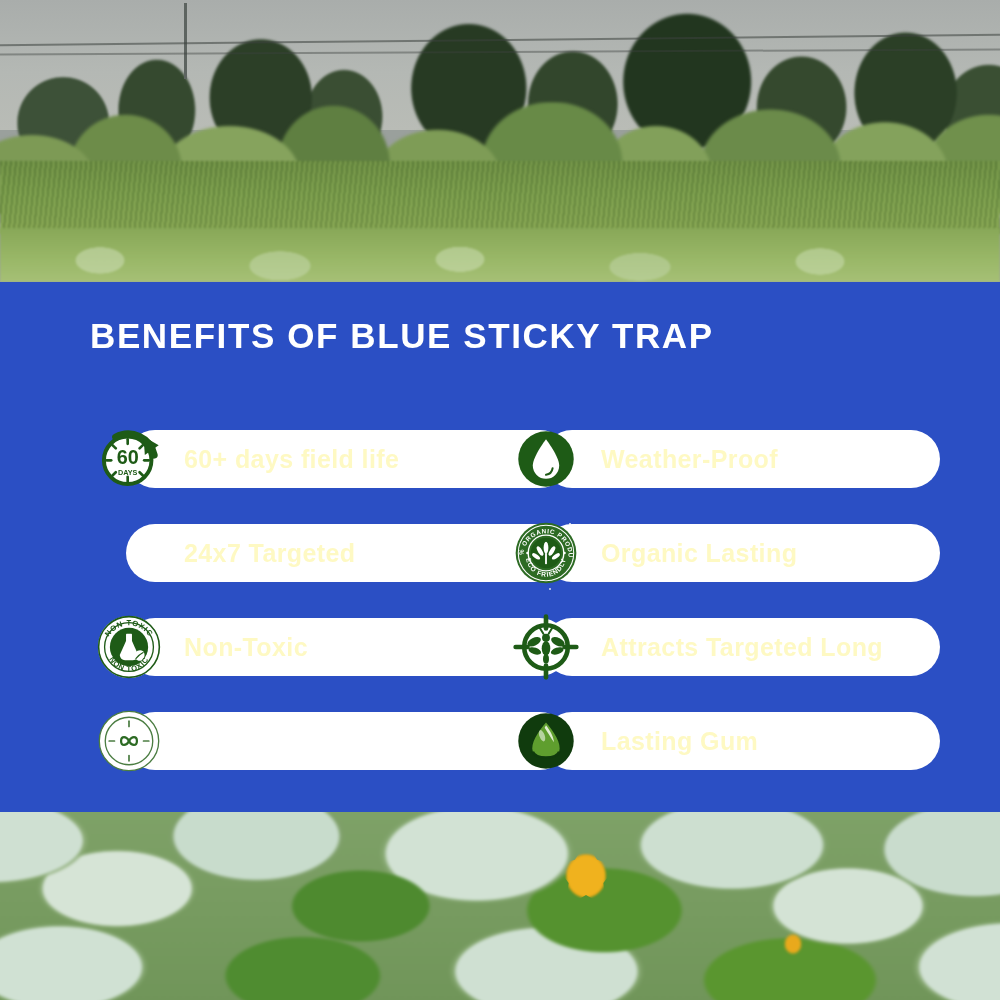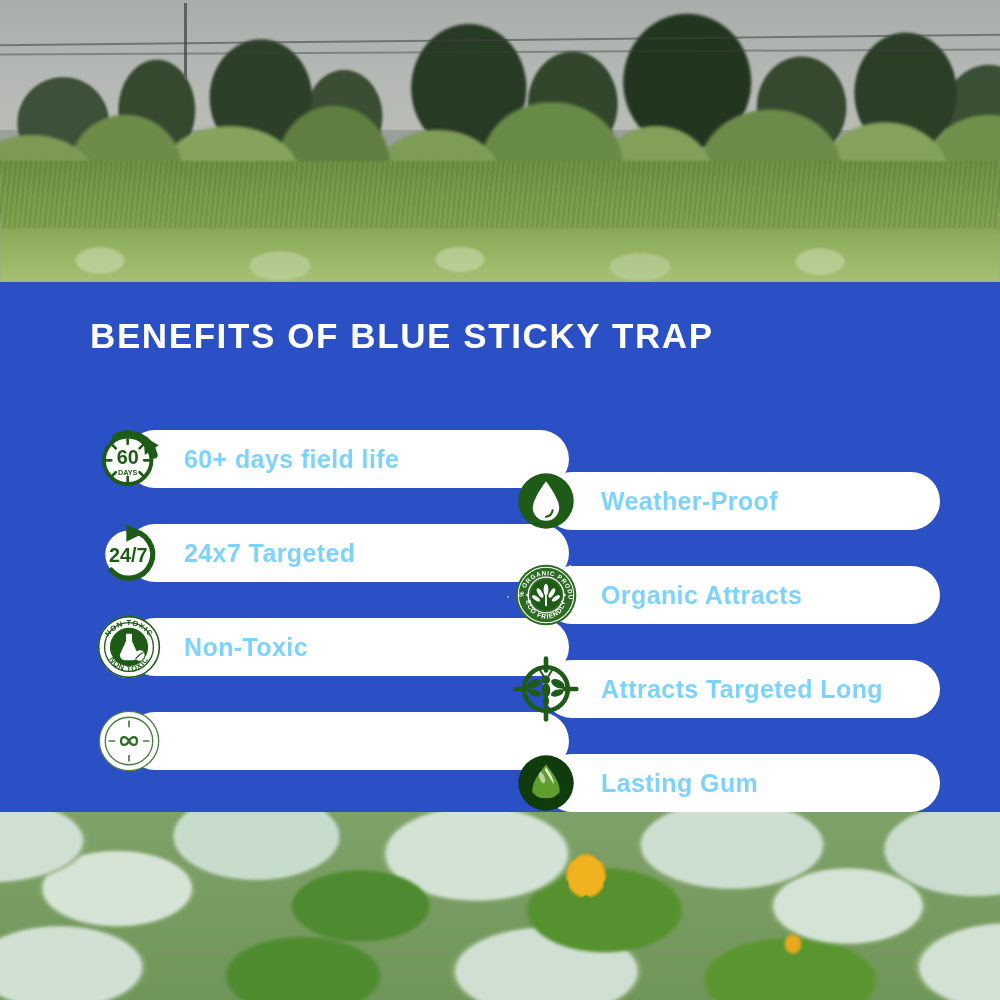--- a/index.html
+++ b/index.html
@@ -185,37 +185,37 @@
     height: 94px;
   }
 
   .item {
     position: absolute;
     display: flex;
     align-items: center;
     height: 58px;
   }
   .item.left  { left: 72px; margin-left: 24px;  }
-  .item.right { left: 513px; margin-top: 42px; }
+  .item.right { left: 513px; }
 
   .pill {
     position: absolute;
     top: 0;
     height: 58px;
     border-radius: 29px;
     background: #ffffff;
   }
   .item.left  .pill { left: 30px;  width: 443px; }
   .item.right .pill { left: 30px;  width: 397px; }
 
   .item .label {
     position: relative;
     z-index: 3;
     margin-left: 88px;
-    color: #7dd3fc;
+    color: #fef9c3;
     font-size: 25px;
     font-weight: 700;
     letter-spacing: .4px;
     white-space: nowrap;
     font-family: "Liberation Sans", sans-serif;
   }
 
   .icon {
     position: absolute;
     left: 0; top: 50%;
@@ -302,28 +302,20 @@
           </span>
           <span class="label">Weather-Proof</span>
         </div>
 
       </div>
 
       <div class="row">
 
         <div class="item left">
           <div class="pill"></div>
-          <span class="icon">
-            <svg viewBox="0 0 100 100">
-              <circle cx="50" cy="52" r="36" fill="#ffffff"></circle>
-              <path d="M50 16 A36 36 0 1 1 23 76" fill="none" stroke="#1E5B16" stroke-width="8" stroke-linecap="round"></path>
-              <path d="M46 6 L72 20 L46 33 Z" fill="#1E5B16"></path>
-              <text x="49" y="63" text-anchor="middle" font-family="Liberation Sans, sans-serif" font-size="30" font-weight="700" fill="#1E5B16">24/7</text>
-            </svg>
-          </span>
           <span class="label">24x7 Targeted</span>
         </div>
 
         <div class="item right">
           <div class="pill"></div>
           <span class="sparkle"></span>
           <span class="icon">
             <svg viewBox="0 0 100 100">
               <defs>
                 <path id="arcTop" d="M 16 54 A 34 34 0 0 1 84 54"></path>
@@ -344,21 +336,21 @@
               <circle cx="22" cy="50" r="2" fill="#ffffff"></circle>
               <circle cx="78" cy="50" r="2" fill="#ffffff"></circle>
               <text font-family="Liberation Sans, sans-serif" font-size="9.5" font-weight="700" fill="#ffffff" letter-spacing="1.1">
                 <textPath href="#arcTop" startOffset="50%" text-anchor="middle">100% ORGANIC PRODUCT</textPath>
               </text>
               <text font-family="Liberation Sans, sans-serif" font-size="10" font-weight="700" fill="#ffffff" letter-spacing="1.3">
                 <textPath href="#arcBot" startOffset="50%" text-anchor="middle">ECO FRIENDLY</textPath>
               </text>
             </svg>
           </span>
-          <span class="label">Organic Attracts</span>
+          <span class="label">Organic Lasting</span>
         </div>
 
       </div>
 
       <div class="row">
 
         <div class="item left">
           <div class="pill"></div>
           <span class="icon">
             <svg viewBox="0 0 100 100">

